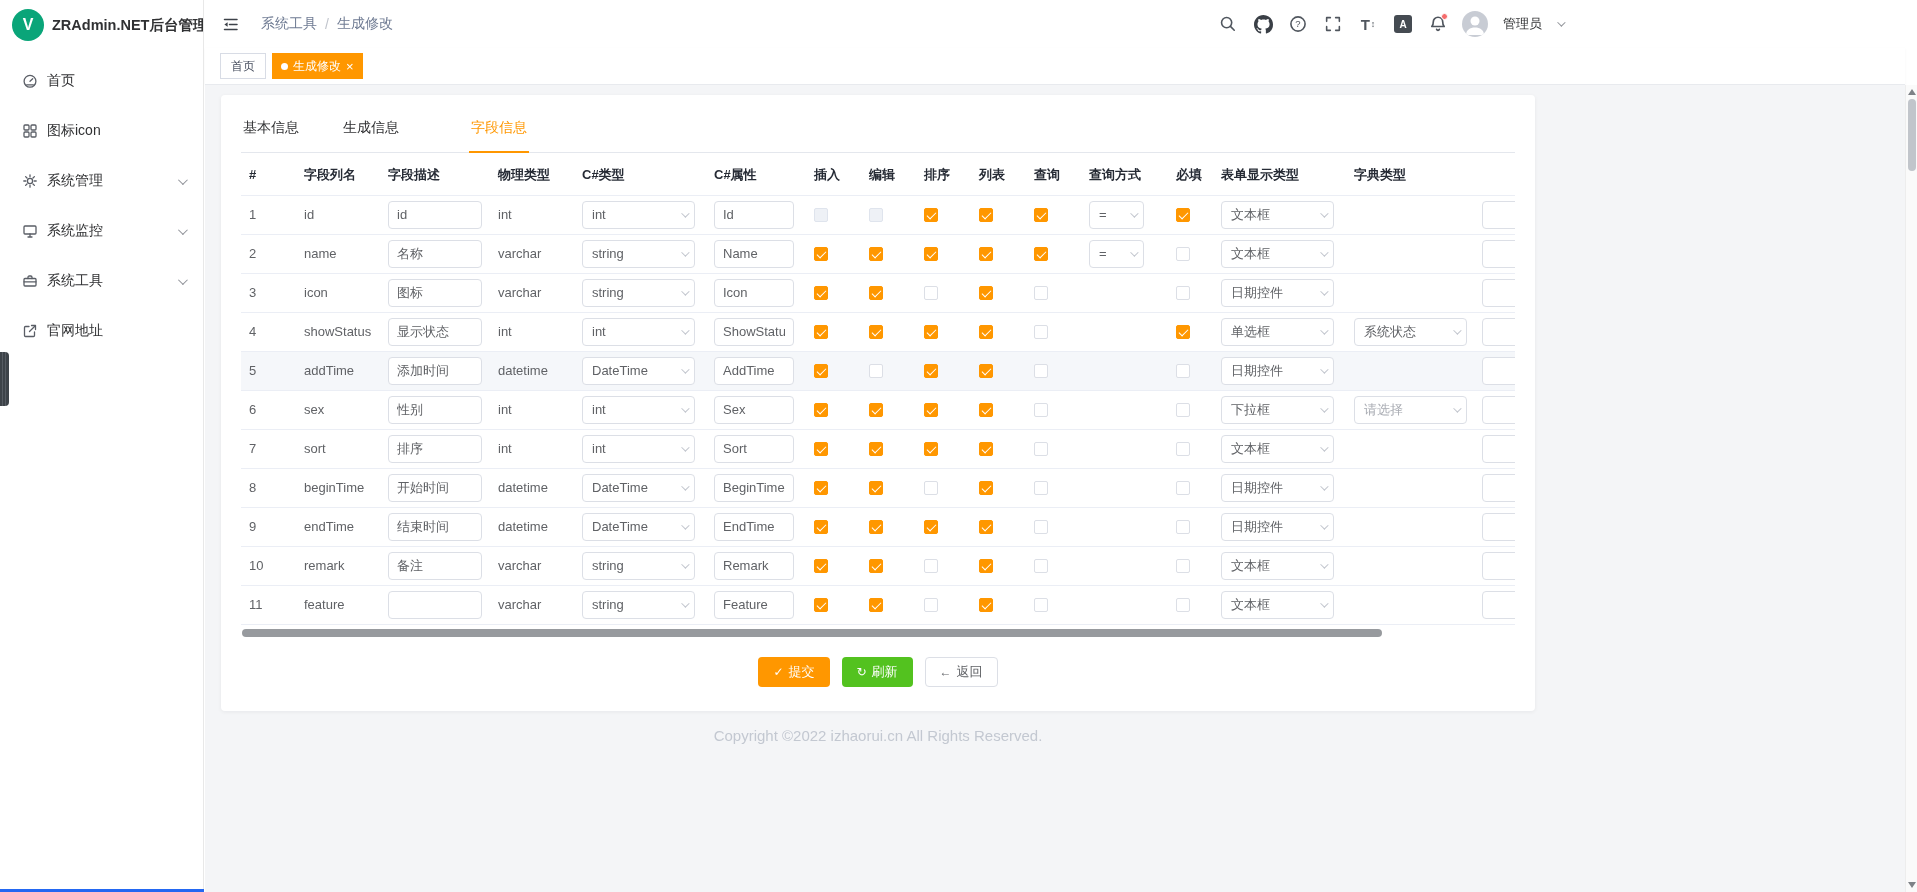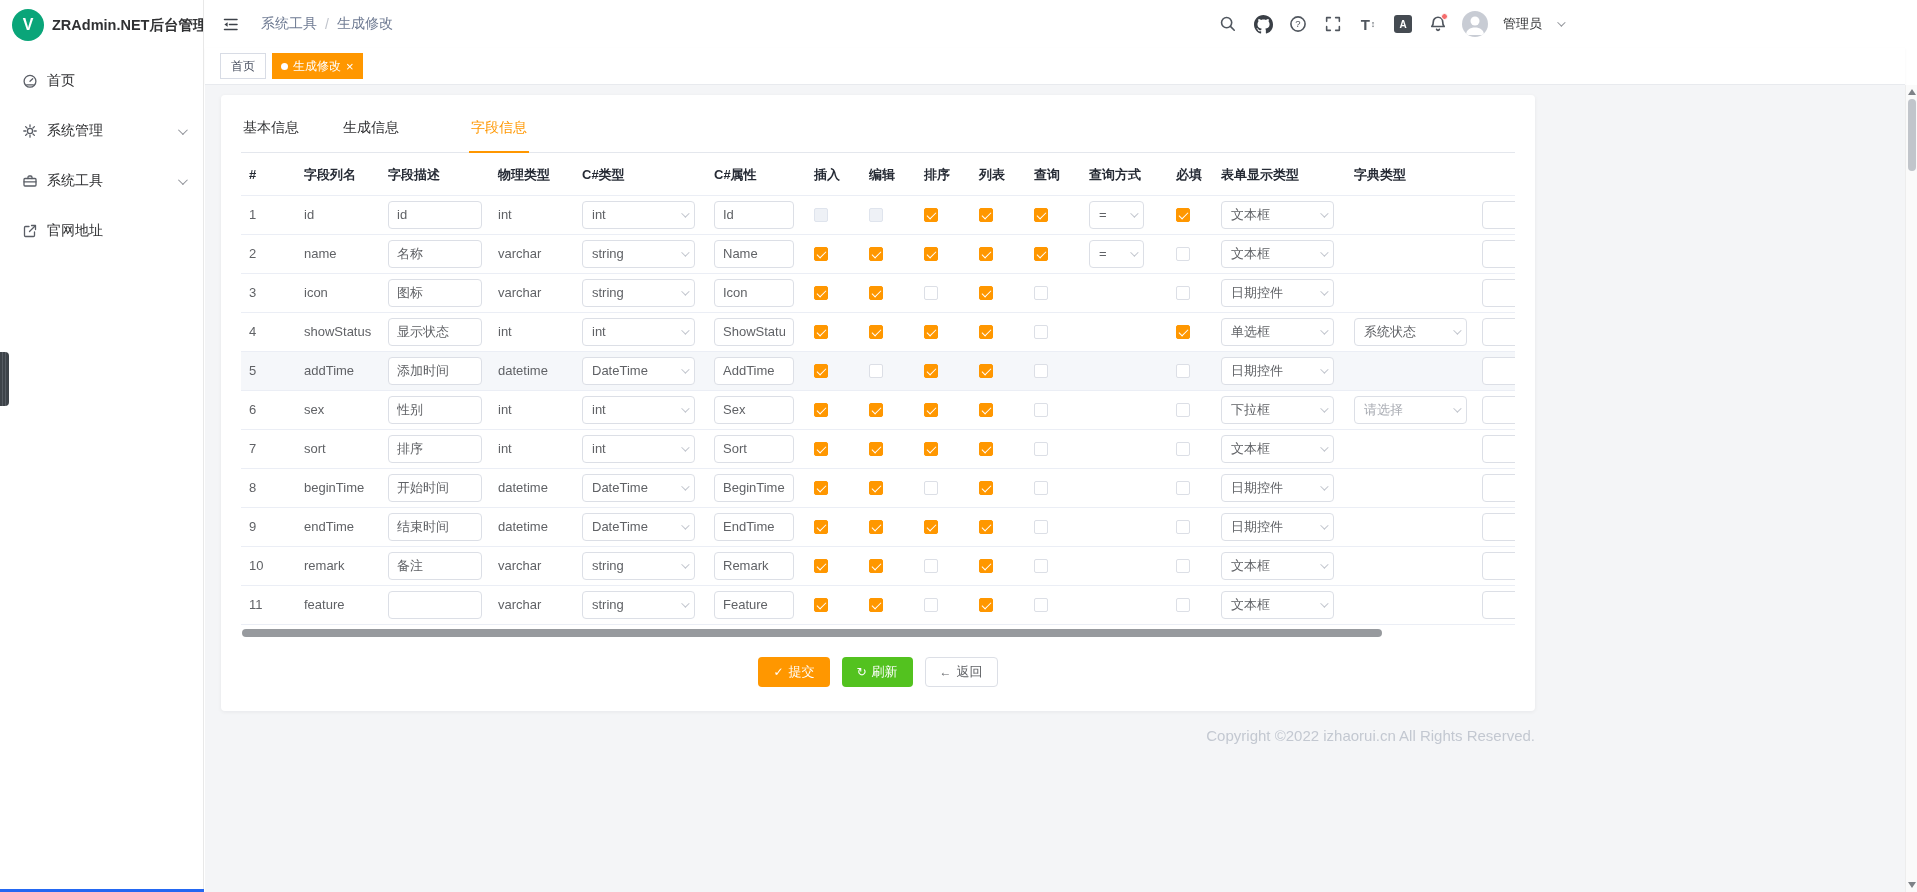--- a/index.html
+++ b/index.html
@@ -80,21 +80,21 @@
   .h-scrollbar { width:1274px; height:8px; margin-top:4px; position:relative; }
   .h-thumb { position:absolute; left:1px; top:0; width:1140px; height:8px; border-radius:4px; background:#85888d; opacity:.85; cursor:pointer; }
 
   .btn-row { display:flex; justify-content:center; gap:12px; margin-top:20px; padding-bottom:10px; }
   .btn { height:30px; padding:0 14px; border-radius:4px; font-size:13px; display:inline-flex; align-items:center; gap:5px; border:1px solid transparent; cursor:pointer; font-family:inherit; }
   .btn.submit { background:#ff9700; color:#fff; }
   .btn.refresh { background:#53c21f; color:#fff; }
   .btn.back { background:#fff; border-color:#dcdfe6; color:#606266; }
   .btn .bicon { font-size:12px; line-height:1; }
 
-  .footer { width:1314px; text-align:right; margin-top:16px; color:#c3c8d1; font-size:15px; }
+  .footer { width:1314px; text-align:center; margin-top:16px; color:#c3c8d1; font-size:15px; }
 
   
   .vscroll { position:absolute; right:0; top:85px; width:12px; height:807px; background:#fafafa; border-left:1px solid #ededed; z-index:8; }
   .vs-arrow { width:0; height:0; margin:4px auto; border-left:4px solid transparent; border-right:4px solid transparent; }
   .vs-arrow.up { border-bottom:6px solid #7e8287; }
   .vs-arrow.down { border-top:6px solid #7e8287; position:absolute; bottom:0px; left:2px; }
   .vs-thumb { width:8px; margin:2px auto 0; height:72px; border-radius:4px; background:#c1c5cb; cursor:pointer; }
 </style>
 </head>
 <body>
@@ -113,25 +113,46 @@
               <circle cx="8" cy="8.3" r="5.9"></circle>
               <path d="M8 8.3l2.7-2.5"></path>
               <path d="M4.6 11.8h6.8"></path>
             </svg>
         </span>
         <span class="mi-label">首页</span>
       </div>
       <div class="menu-item">
         <span class="mi-icon">
           <svg viewBox="0 0 16 16">
+              <rect x="2" y="2" width="5" height="5" rx="1"></rect>
+              <rect x="9" y="2" width="5" height="5" rx="1"></rect>
+              <rect x="2" y="9" width="5" height="5" rx="1"></rect>
+              <rect x="9" y="9" width="5" height="5" rx="1"></rect>
+            </svg>
+        </span>
+        <span class="mi-label">图标icon</span>
+      </div>
+      <div class="menu-item">
+        <span class="mi-icon">
+          <svg viewBox="0 0 16 16">
               <circle cx="8" cy="8" r="2.6"></circle>
               <path d="M8 1.8v2M8 12.2v2M1.8 8h2M12.2 8h2M3.6 3.6l1.4 1.4M11 11l1.4 1.4M12.4 3.6L11 5M5 11l-1.4 1.4"></path>
             </svg>
         </span>
         <span class="mi-label">系统管理</span>
+        <span class="mi-caret"></span>
+      </div>
+      <div class="menu-item">
+        <span class="mi-icon">
+          <svg viewBox="0 0 16 16">
+              <rect x="2" y="3" width="12" height="8" rx="1"></rect>
+              <path d="M6 14h4M8 11v3"></path>
+            </svg>
+        </span>
+        <span class="mi-label">系统监控</span>
         <span class="mi-caret"></span>
       </div>
       <div class="menu-item">
         <span class="mi-icon">
           <svg viewBox="0 0 16 16">
               <rect x="2" y="5.5" width="12" height="7.5" rx="1"></rect>
               <path d="M6 5.5V4.2c0-.7.5-1.2 1.2-1.2h1.6c.7 0 1.2.5 1.2 1.2v1.3M2 8.8h12"></path>
             </svg>
         </span>
         <span class="mi-label">系统工具</span>

